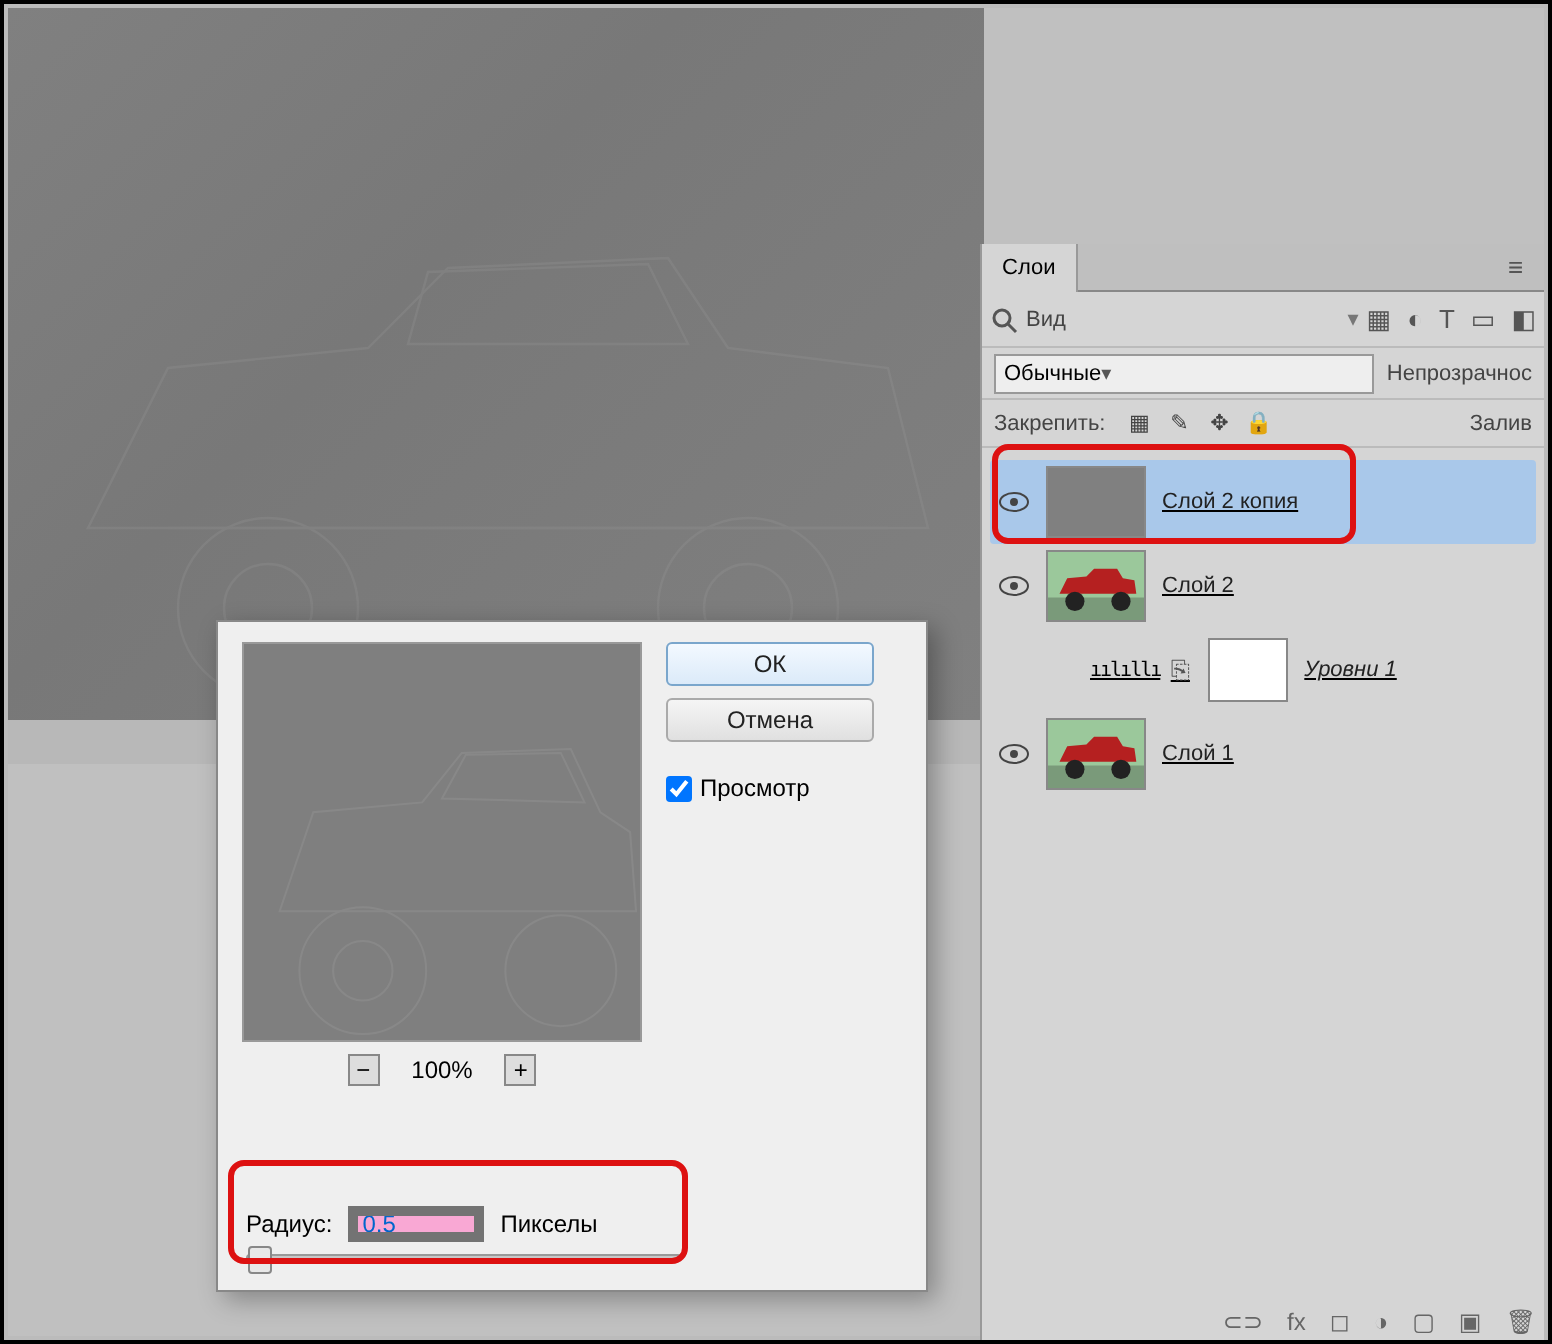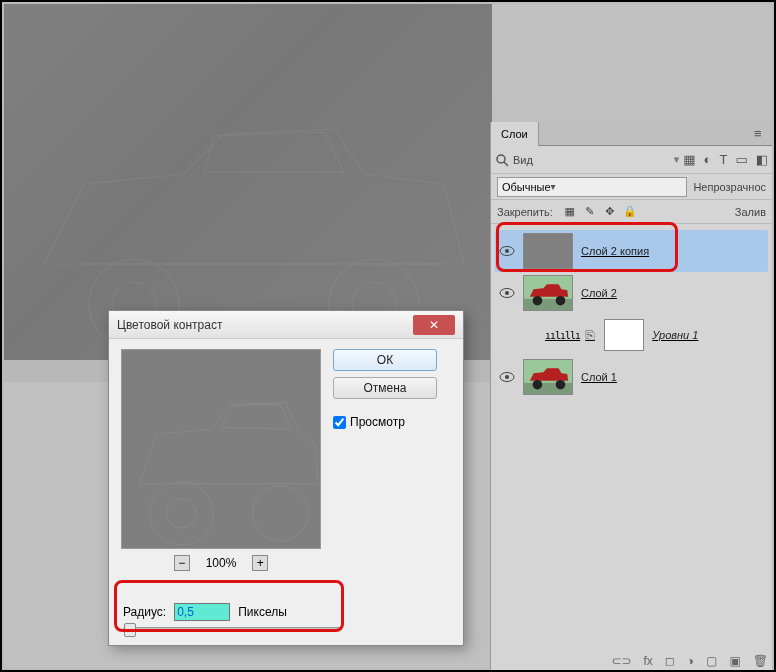--- a/index.html
+++ b/index.html
@@ -65,21 +65,21 @@
 .zoom-btn { width:16px; height:16px; border:1px solid #888; background:#ddd; display:flex; align-items:center; justify-content:center; font-size:12px; line-height:1; }
 
 .btn-col { display:flex; flex-direction:column; gap:6px; width:104px; }
 .dlg-btn { height:22px; border:1px solid #7aa6cc; background:linear-gradient(#f3f9ff,#dbeaf9); border-radius:3px; font-size:12px; color:#222; display:flex; align-items:center; justify-content:center; }
 .dlg-btn.cancel { border-color:#aaa; background:linear-gradient(#f5f5f5,#e0e0e0); }
 .chk-row { display:flex; align-items:center; gap:4px; margin-top:10px; font-size:12px; }
 .chk-row input { width:13px; height:13px; }
 
 .radius-row { position:absolute; left:14px; bottom:14px; width:328px; }
 .radius-inputs { display:flex; align-items:center; gap:8px; font-size:12px; margin-bottom:6px; }
-.radius-inputs input { width:56px; height:18px; border:1px solid #737373; background:#5eead4; font-size:12px; padding:0 2px; color:#0066cc; }
+.radius-inputs input { width:68px; height:18px; border:5px solid #737373; background:#f9a8d4; font-size:12px; padding:0 2px; color:#0066cc; }
 .slider-track { width:218px; height:4px; background:#c8c8c8; border:1px solid #999; border-radius:2px; position:relative; }
 .slider-thumb { position:absolute; left:0px; top:-5px; width:12px; height:14px; background:#e8e8e8; border:1px solid #888; border-radius:2px; }
 
 .hl-radius { left:110px; top:576px; width:230px; height:52px; z-index:6; }
 </style>
 </head>
 <body>
 
 <div class="frame">
   <div class="canvas-area">
@@ -209,26 +209,20 @@
       <span>◑</span>
       <span>▢</span>
       <span>▣</span>
       <span>🗑</span>
     </div>
   </div>
 
   <div class="highlight-box hl-layer"></div>
 
   <div class="dialog">
-    <div class="dlg-title">
-      <span class="dlg-title-text">Цветовой контраст</span>
-      <div class="dlg-close">
-          <span>✕</span>
-        </div>
-    </div>
     <div class="dlg-body">
       <div class="preview-col">
         <div class="preview-box">
           <svg viewBox="0 0 200 200">
               <g stroke="#aaa" stroke-width="1" fill="none">
             <ellipse cx="60" cy="165" rx="32" ry="32"></ellipse>
                 <ellipse cx="60" cy="165" rx="15" ry="15"></ellipse>
             <ellipse cx="160" cy="165" rx="28" ry="28"></ellipse>
             <path d="M18 135 L35 85 L90 80 L110 55 L165 53 L180 85 L195 95 L198 135 Z"></path>
             <path d="M100 78 L112 56 L160 55 L172 80 Z"></path>

